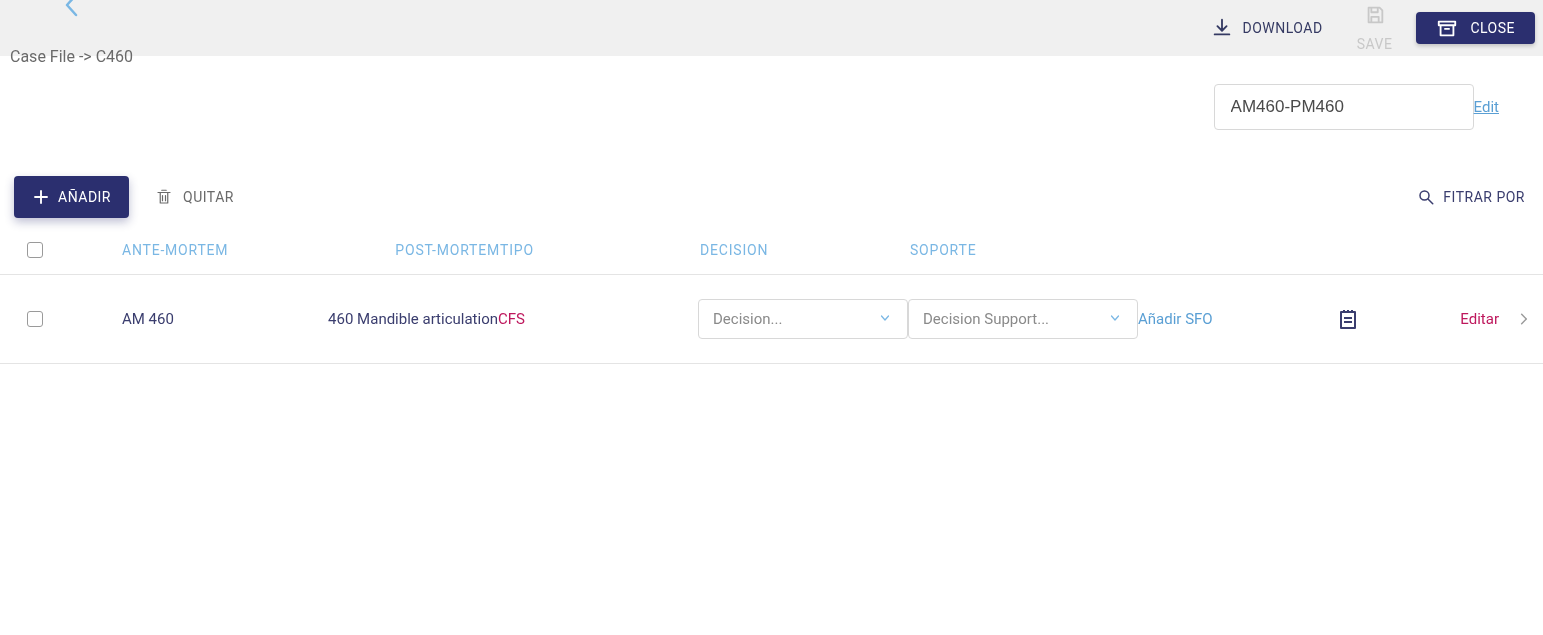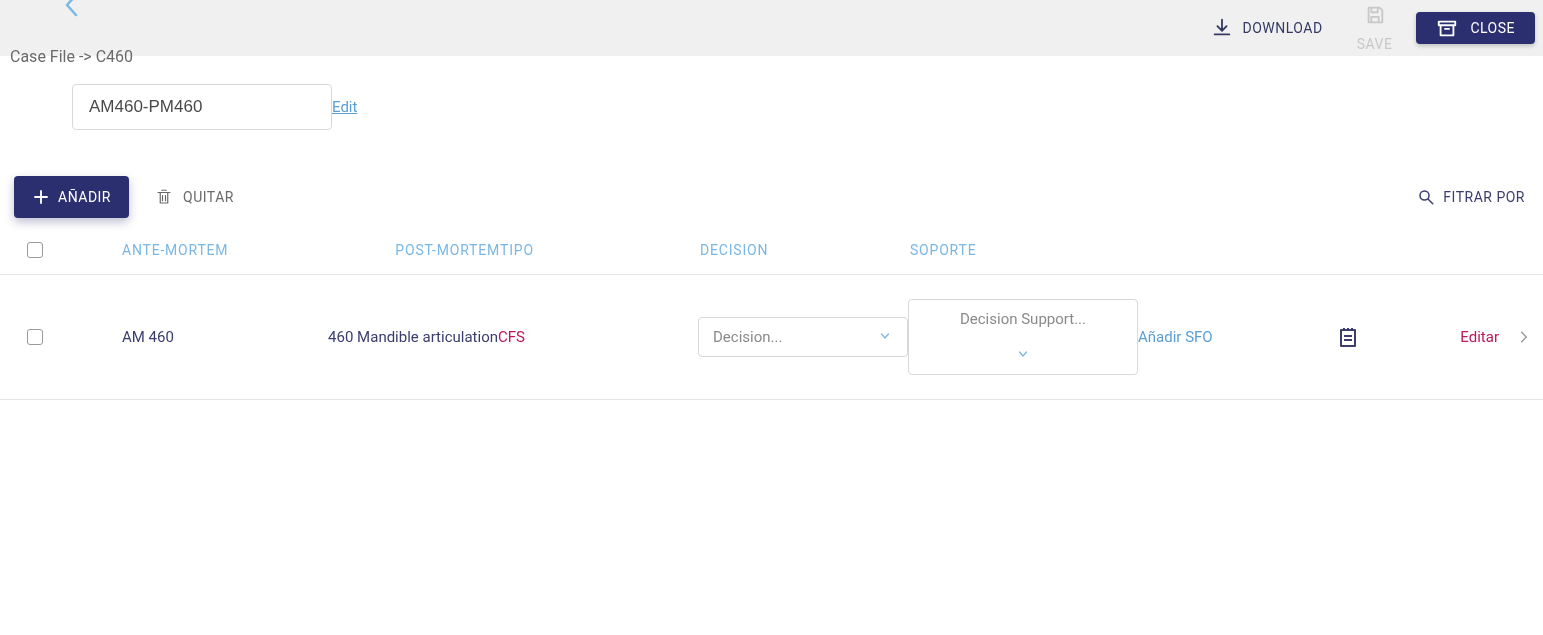--- a/index.html
+++ b/index.html
@@ -69,22 +69,22 @@
     border-radius: 4px;
     cursor: pointer;
     font-size: 14px;
     letter-spacing: 0.5px;
     box-shadow: 0 2px 4px rgba(0,0,0,0.2);
   }
 
   .title-row {
     display: flex;
     align-items: center;
-    justify-content: flex-start;
-    padding: 28px 44px 28px 72px;
+    justify-content: flex-end;
+    padding: 28px 44px 28px 97px;
   }
   .title-input {
     border: 1px solid #d8d8d8;
     border-radius: 4px;
     padding: 12px 16px;
     font-size: 17px;
     color: #4a4a4a;
     width: 260px;
     background: #fff;
   }
@@ -281,21 +281,21 @@
     <div class="select-box">
       <span>Decision...</span>
       <span class="chev">
         <svg width="16" height="12" viewBox="0 0 24 24">
             <path d="M5 8 L12 16 L19 8" stroke="#7ab7e4" stroke-width="2.5" fill="none" stroke-linecap="round" stroke-linejoin="round"></path>
           </svg>
       </span>
     </div>
   </div>
   <div class="col-sop">
-    <div class="select-box" style="min-width:190px;flex-direction:column;">
+    <div class="select-box" style="min-width:190px;">
       <span>Decision Support...</span>
       <span class="chev">
         <svg width="16" height="12" viewBox="0 0 24 24">
             <path d="M5 8 L12 16 L19 8" stroke="#7ab7e4" stroke-width="2.5" fill="none" stroke-linecap="round" stroke-linejoin="round"></path>
           </svg>
       </span>
     </div>
   </div>
   <div class="col-sfo cell accent">Añadir SFO</div>
   <div class="col-notes">

